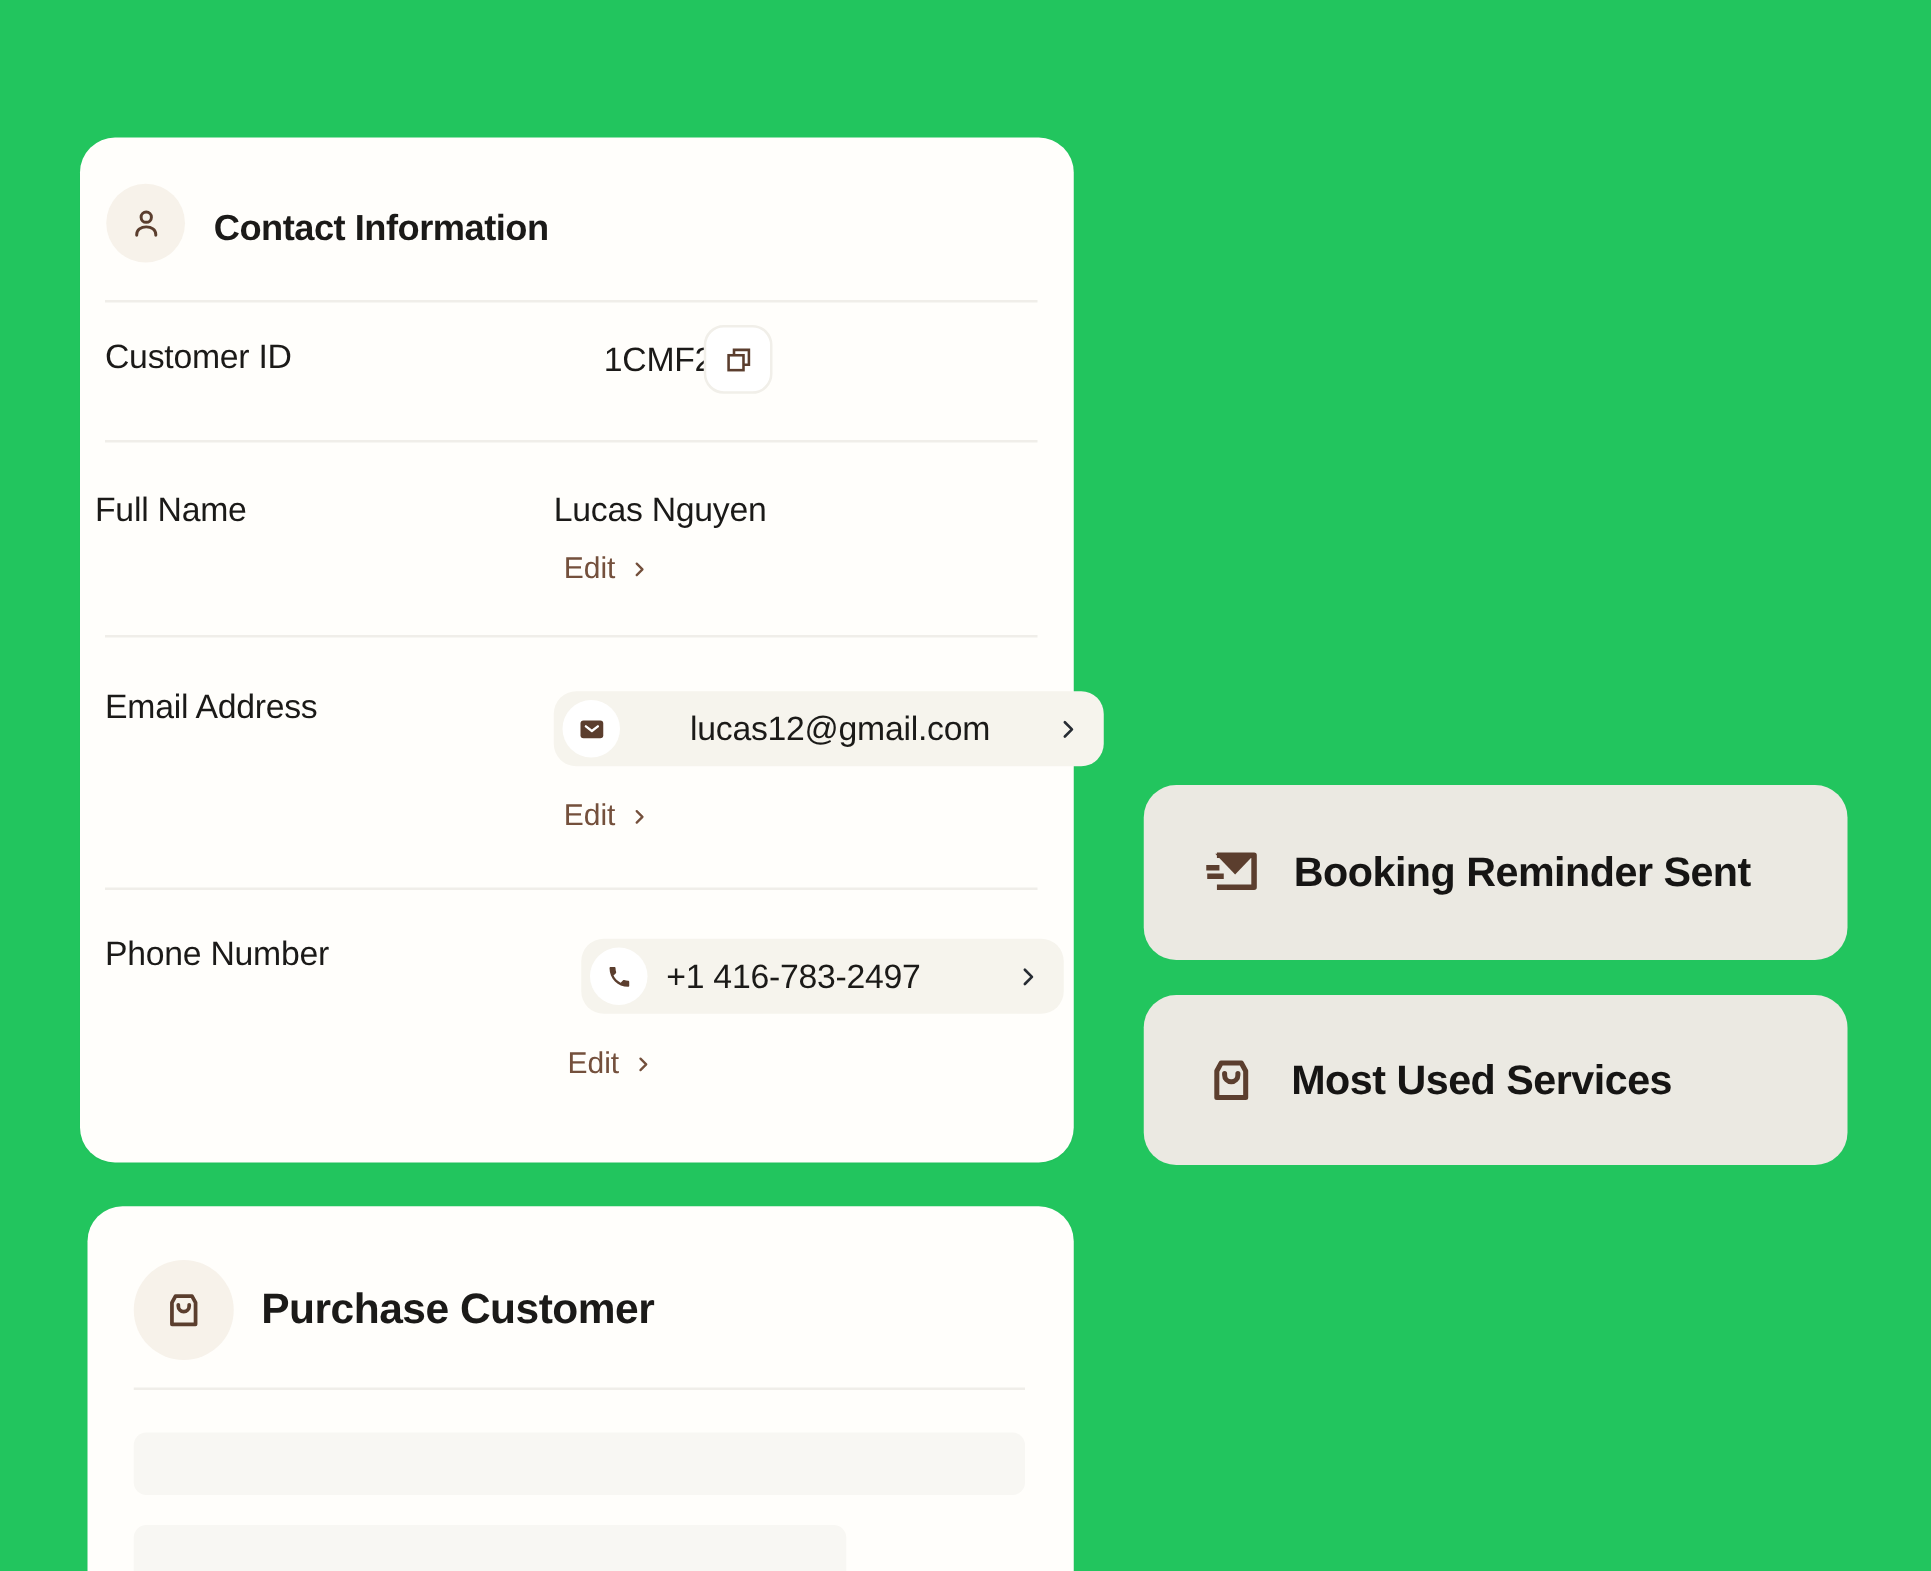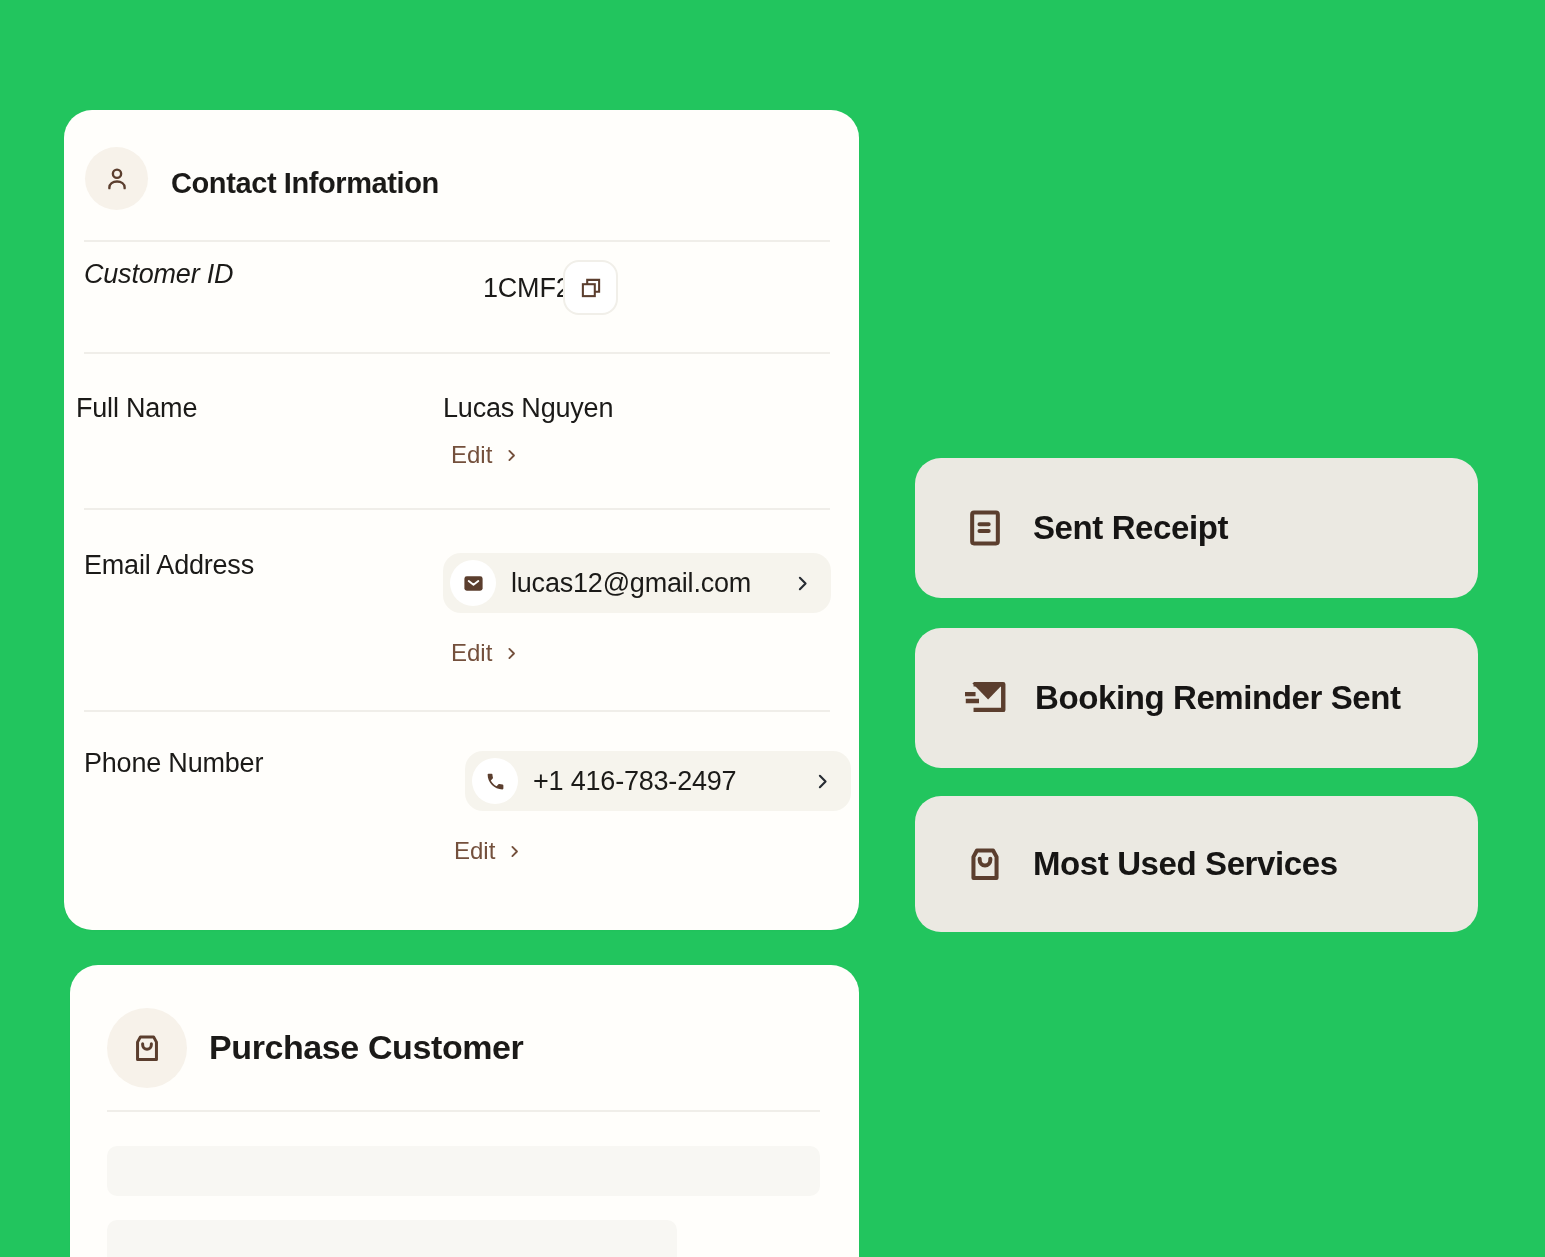--- a/index.html
+++ b/index.html
@@ -135,21 +135,21 @@
         <svg width="30" height="30" viewBox="0 0 24 24" fill="none" stroke="#5b3e2e" stroke-width="1.9" stroke-linecap="round">
           <circle cx="12" cy="7.8" r="3.3"></circle>
           <path d="M5.9 19.3v-.5c0-2.9 2.7-4.8 6.1-4.8s6.1 1.9 6.1 4.8v.5"></path>
         </svg>
       </span>
     </div>
     <h2 class="card-title" style="left:107px;top:57px;font-size:29px;">Contact Information</h2>
 
     <div class="divider" style="left:20px;top:130px;width:746px;"></div>
 
-    <span class="field-label" style="left:20px;top:149px;font-style:italic;">Customer ID</span>
+    <span class="field-label" style="left:20px;top:160px;">Customer ID</span>
     <span class="field-value" style="left:379px;top:163px;font-weight:400;margin-left:40px;">1CMF2L</span>
     <button class="copy-btn" style="left:499px;top:150px;">
       <span>
         <svg width="26" height="26" viewBox="0 0 24 24" fill="none" stroke="#5b3e2e" stroke-width="1.9" stroke-linejoin="miter">
           <rect x="4.5" y="8.5" width="11" height="11"></rect>
           <path d="M8.5 8.5v-4h11v11h-4"></path>
         </svg>
       </span>
     </button>
 
@@ -162,21 +162,21 @@
       <span>
         <svg width="17" height="17" viewBox="0 0 24 24" fill="none" stroke="#74503c" stroke-width="2.6" stroke-linecap="round" stroke-linejoin="round">
           <path d="M9 5.5 15.5 12 9 18.5"></path>
         </svg>
       </span>
     </div>
 
     <div class="divider" style="left:20px;top:398px;width:746px;"></div>
 
     <span class="field-label" style="left:20px;top:440px;">Email Address</span>
-    <div class="pill" style="left:379px;top:443px;width:388px;">
+    <div class="pill" style="left:379px;top:443px;width:440px;gap:41px;">
       <span class="icon-circle">
         <svg width="23" height="23" viewBox="0 0 24 24">
           <rect x="2.5" y="4.5" width="19" height="15" rx="2.5" fill="#5b3e2e"></rect>
           <path d="M7 9.5l5 3.8 5-3.8" stroke="#ffffff" stroke-width="2" fill="none" stroke-linecap="round" stroke-linejoin="round"></path>
         </svg>
       </span>
       <span class="pill-text">lucas12@gmail.com</span>
       <span class="pill-chevron">
         <svg width="21" height="21" viewBox="0 0 24 24" fill="none" stroke="#272c33" stroke-width="2.4" stroke-linecap="round" stroke-linejoin="round">
           <path d="M9 5.5 15.5 12 9 18.5"></path>
@@ -229,29 +229,20 @@
     </div>
     <h2 class="card-title" style="left:139px;top:63px;font-size:34px;">Purchase Customer</h2>
 
     <div class="divider" style="left:37px;top:145px;width:713px;"></div>
 
     <div class="skeleton" style="left:37px;top:181px;width:713px;height:50px;"></div>
     <div class="skeleton" style="left:37px;top:255px;width:570px;height:90px;"></div>
   </section>
 
 
-  <div class="action-btn" style="top:458px;height:140px;">
-    <span class="action-icon">
-      <svg width="44" height="46" viewBox="0 0 24 24" fill="none" stroke="#5b3e2e" stroke-width="2.2" stroke-linecap="round">
-        <rect x="5" y="3.6" width="14" height="16.8" rx="1"></rect>
-        <path d="M9 10h5M9 13.6h5"></path>
-      </svg>
-    </span>
-    <span class="action-label">Sent Receipt</span>
-  </div>
 
   <div class="action-btn" style="top:628px;height:140px;">
     <span class="action-icon">
       <svg width="46" height="46" viewBox="0 0 24 24" fill="none">
         <path d="M5.5 4.8H21v13.4H5.5" stroke="#5b3e2e" stroke-width="2.3" stroke-linejoin="round"></path>
         <path d="M4.8 4.2h16.6l-8.3 8.6z" fill="#5b3e2e"></path>
         <path d="M2.2 10h3.2M2.6 13.6h4.6" stroke="#5b3e2e" stroke-width="2.3" stroke-linecap="square"></path>
       </svg>
     </span>
     <span class="action-label">Booking Reminder Sent</span>

